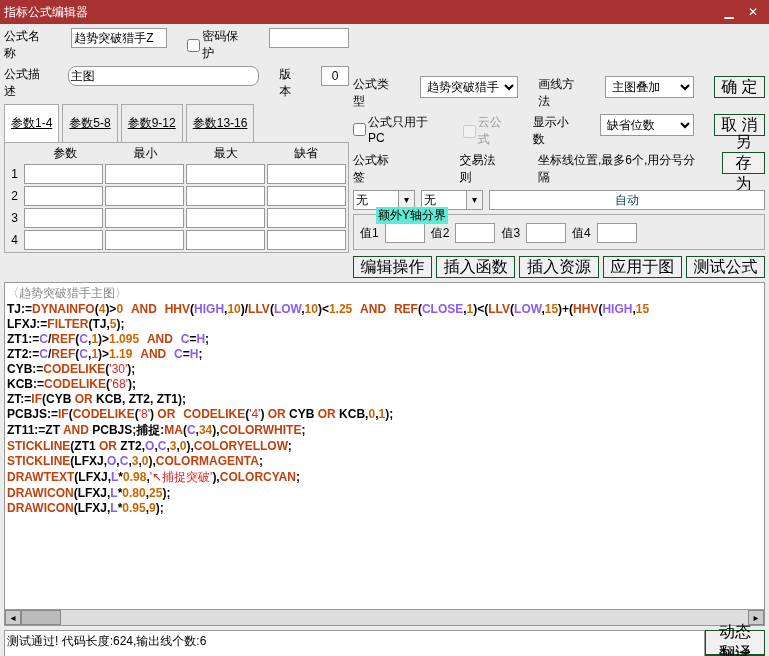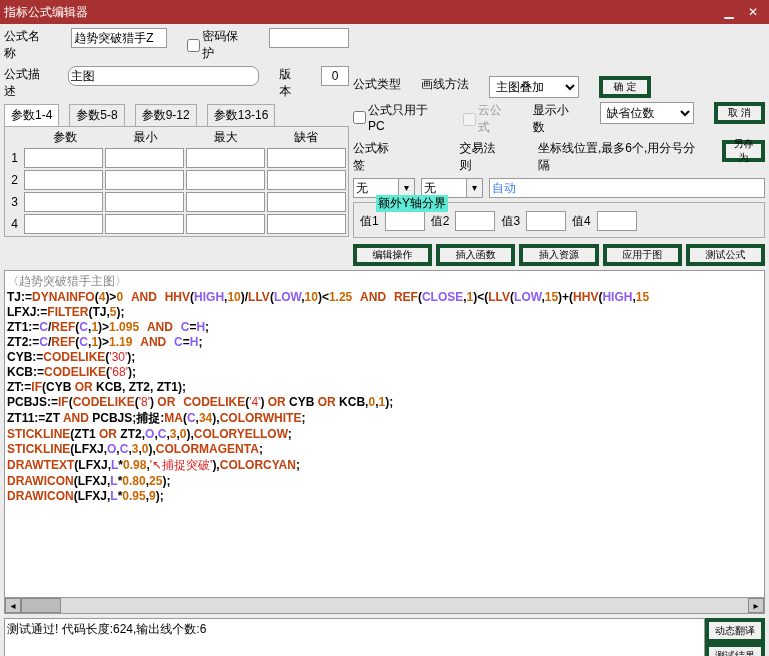--- a/index.html
+++ b/index.html
@@ -7,26 +7,26 @@
 .titlebar { background: #a83232; color: #fff; height: 24px; display: flex; align-items: center; padding: 0 4px; }
 .titlebar .title { flex: 1; }
 .titlebar .wbtn { width: 24px; text-align: center; cursor: pointer; }
 .form-area { padding: 4px; display: flex; gap: 4px; }
 .left-form { flex: 0 0 345px; }
 .right-form { flex: 1; margin-top: 48px; }
 .row { display: flex; align-items: flex-start; gap: 20px; margin-bottom: 4px; }
 .lbl { font-size: 12px; }
 input[type=text], select { border: 1px solid #999; background: #fff; height: 20px; padding: 0 2px; font-size: 12px; }
 select { height: 22px; }
-.btn { border: 4px solid #14532d; background: #f0f0f0; height: 22px; padding: 0 6px; font-size: 10px; cursor: pointer; display: inline-flex; align-items: center; justify-content: center; }
+.btn { border: 1px solid #14532d; background: #f0f0f0; height: 22px; padding: 0 6px; font-size: 16px; cursor: pointer; display: inline-flex; align-items: center; justify-content: center; }
 .checkbox { display: inline-flex; align-items: center; gap: 2px; font-size: 12px; }
 .checkbox input { width: 13px; height: 13px; }
 .disabled-lbl { color: #999; }
 .tabs { display: flex; border-bottom: 1px solid #aaa; }
-.tab { border: 1px solid #aaa; border-bottom: none; padding: 2px 6px; background: #ececec; margin-right: 10px; cursor: pointer; font-size: 12px; }
+.tab { border: 1px solid #aaa; border-bottom: none; padding: 10px 6px; background: #ececec; margin-right: 3px; cursor: pointer; font-size: 12px; text-decoration: underline; }
 .tab.active { background: #fff; }
 .param-grid { border: 1px solid #aaa; border-top: none; padding: 2px; background: #ececec; }
 .param-hdr { display: flex; }
 .param-hdr div { flex: 1; text-align: center; font-size: 12px; }
 .param-hdr .numcol { flex: 0 0 18px; }
 .param-row { display: flex; gap: 2px; margin-top: 2px; align-items: center; }
 .param-row .numcol { flex: 0 0 15px; text-align: center; font-size: 12px; }
 .param-row input { flex: 1; width: 20px; }
 .sec-row { display: flex; gap: 6px; align-items: center; margin-top: 4px; }
 .dd { display: inline-flex; }
@@ -121,20 +121,21 @@
           <input type="text" style="">
           <input type="text" style="">
           <input type="text" style="">
       </div>
     </div>
   </div>
 
   <div class="right-form">
     <div class="row">
       <span class="lbl">公式类型</span>
+      <select style="width:100px"><option>趋势突破猎手</option></select>
       <span class="lbl">画线方法</span>
       <select style="width:90px"><option>主图叠加</option></select>
       <button class="btn" style="width:52px">确 定</button>
     </div>
     <div class="row">
       <label class="checkbox">
         <input type="checkbox" style="">
         <span>公式只用于PC</span>
       </label>
       <label class="checkbox disabled-lbl">
@@ -153,21 +154,21 @@
     </div>
     <div class="sec-row">
       <div class="dd">
           <input type="text" value="无" style="">
           <div class="arrow">▾</div>
         </div>
       <div class="dd">
           <input type="text" value="无" style="">
           <div class="arrow">▾</div>
         </div>
-      <input type="text" style="flex: 1 1 0%; color: #3b82f6;" value="自动">
+      <input type="text" style="flex: 1 1 0%; color: #0c4a6e; text-align: center;" value="自动">
     </div>
     <div class="yaxis-box">
       <span class="legend">额外Y轴分界</span>
       <div class="yaxis-row">
         <span class="lbl">值1</span>
           <input type="text" style="">
         <span class="lbl">值2</span>
           <input type="text" style="">
         <span class="lbl">值3</span>
           <input type="text" style="">

